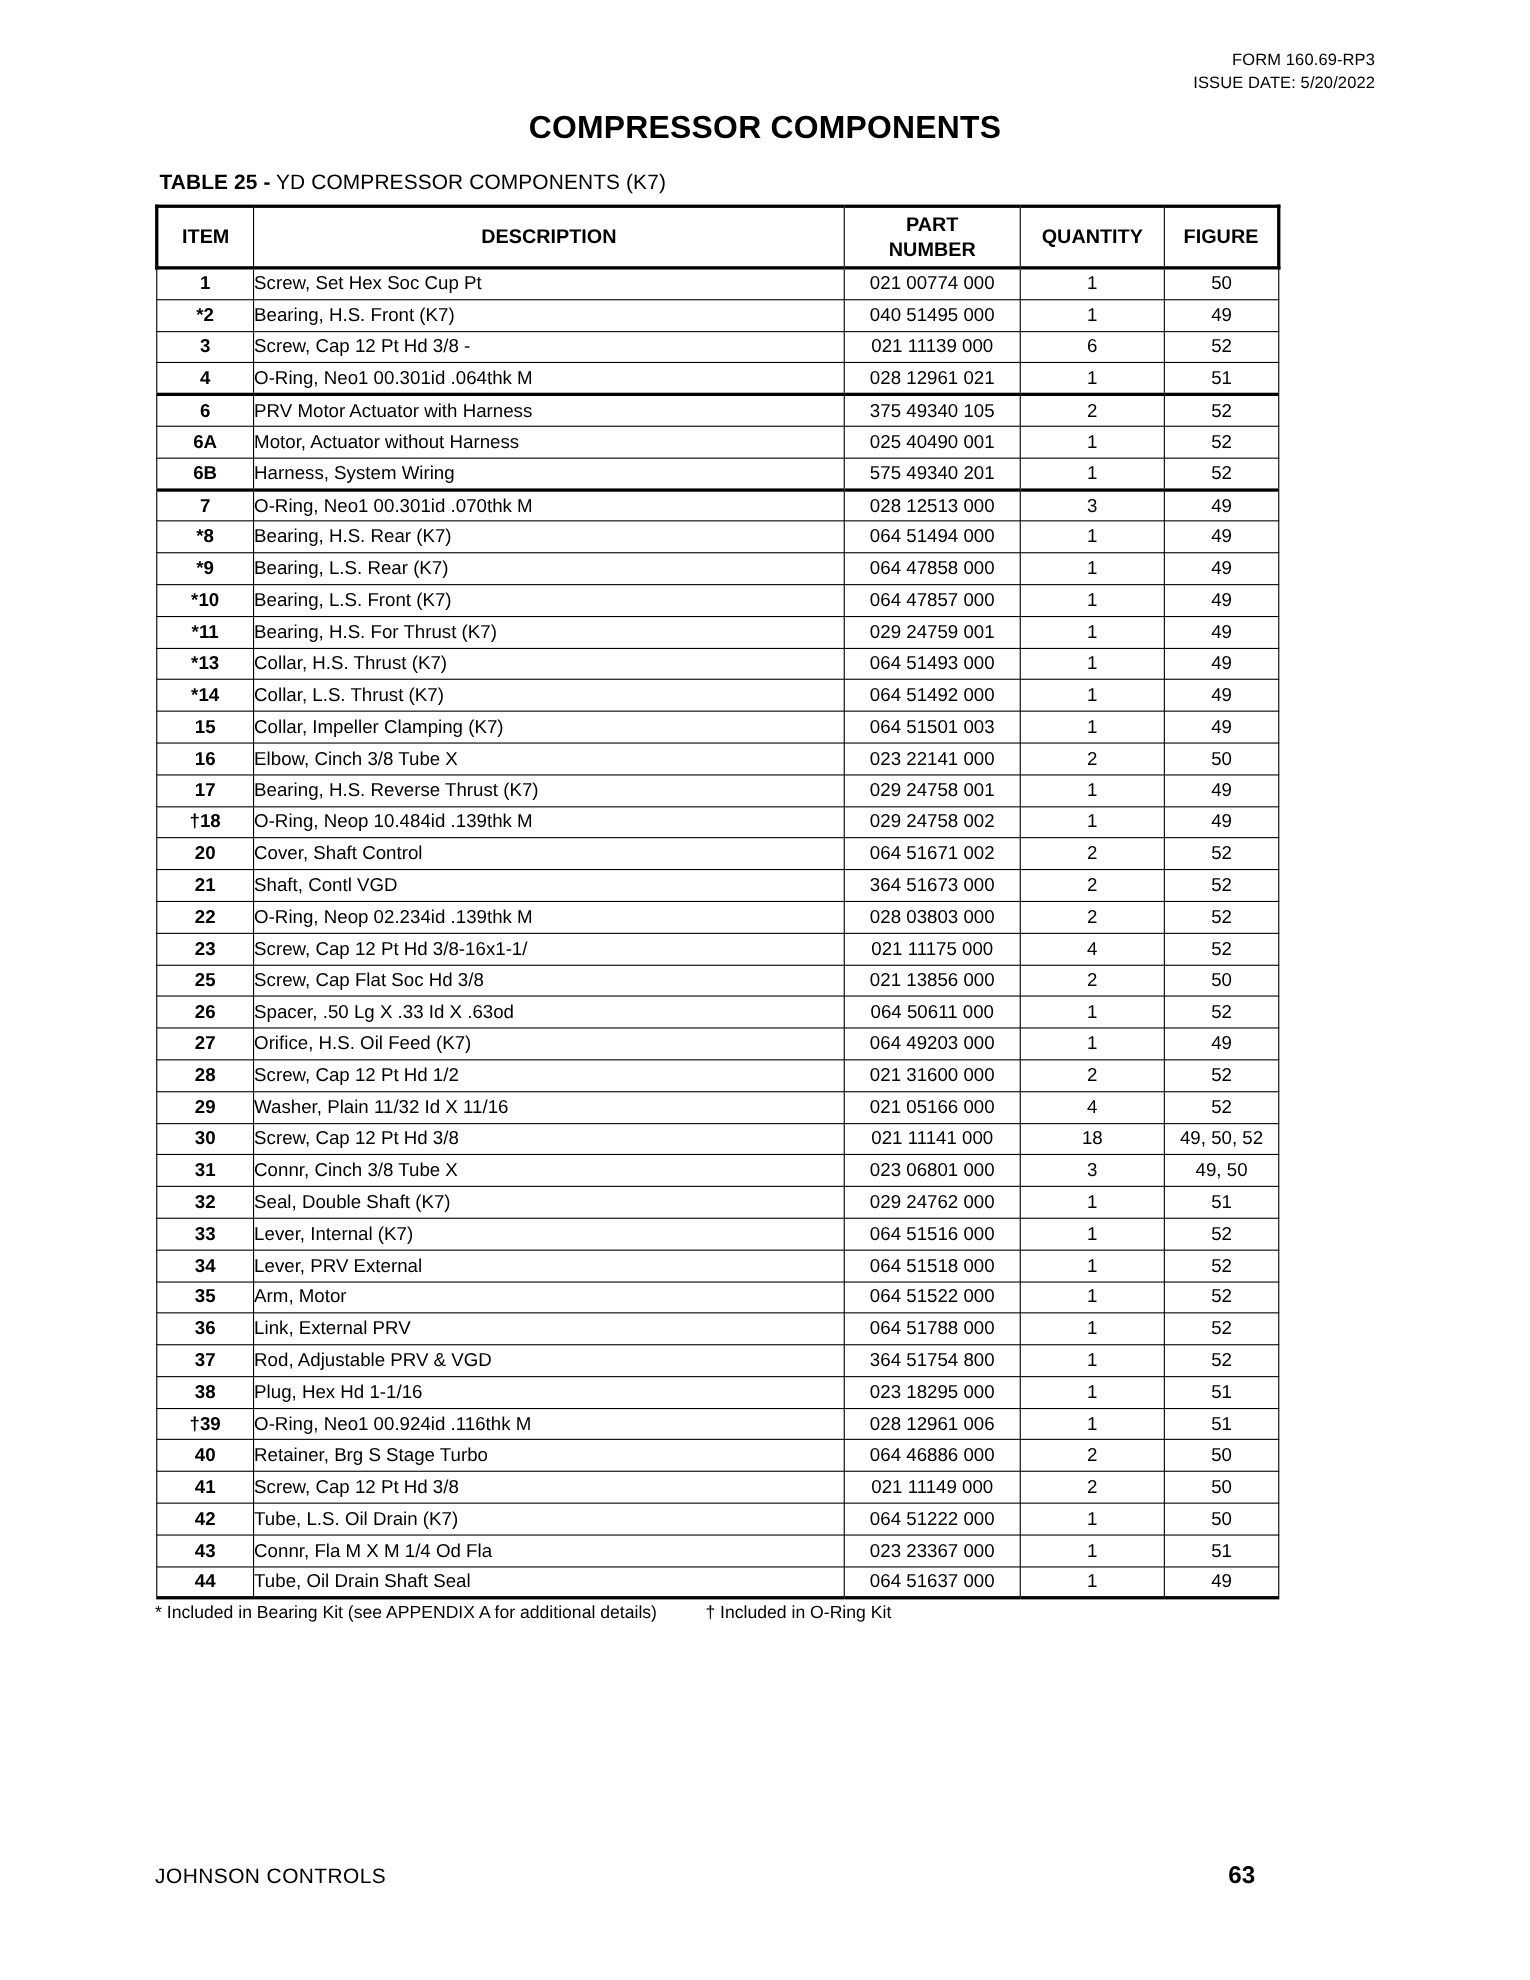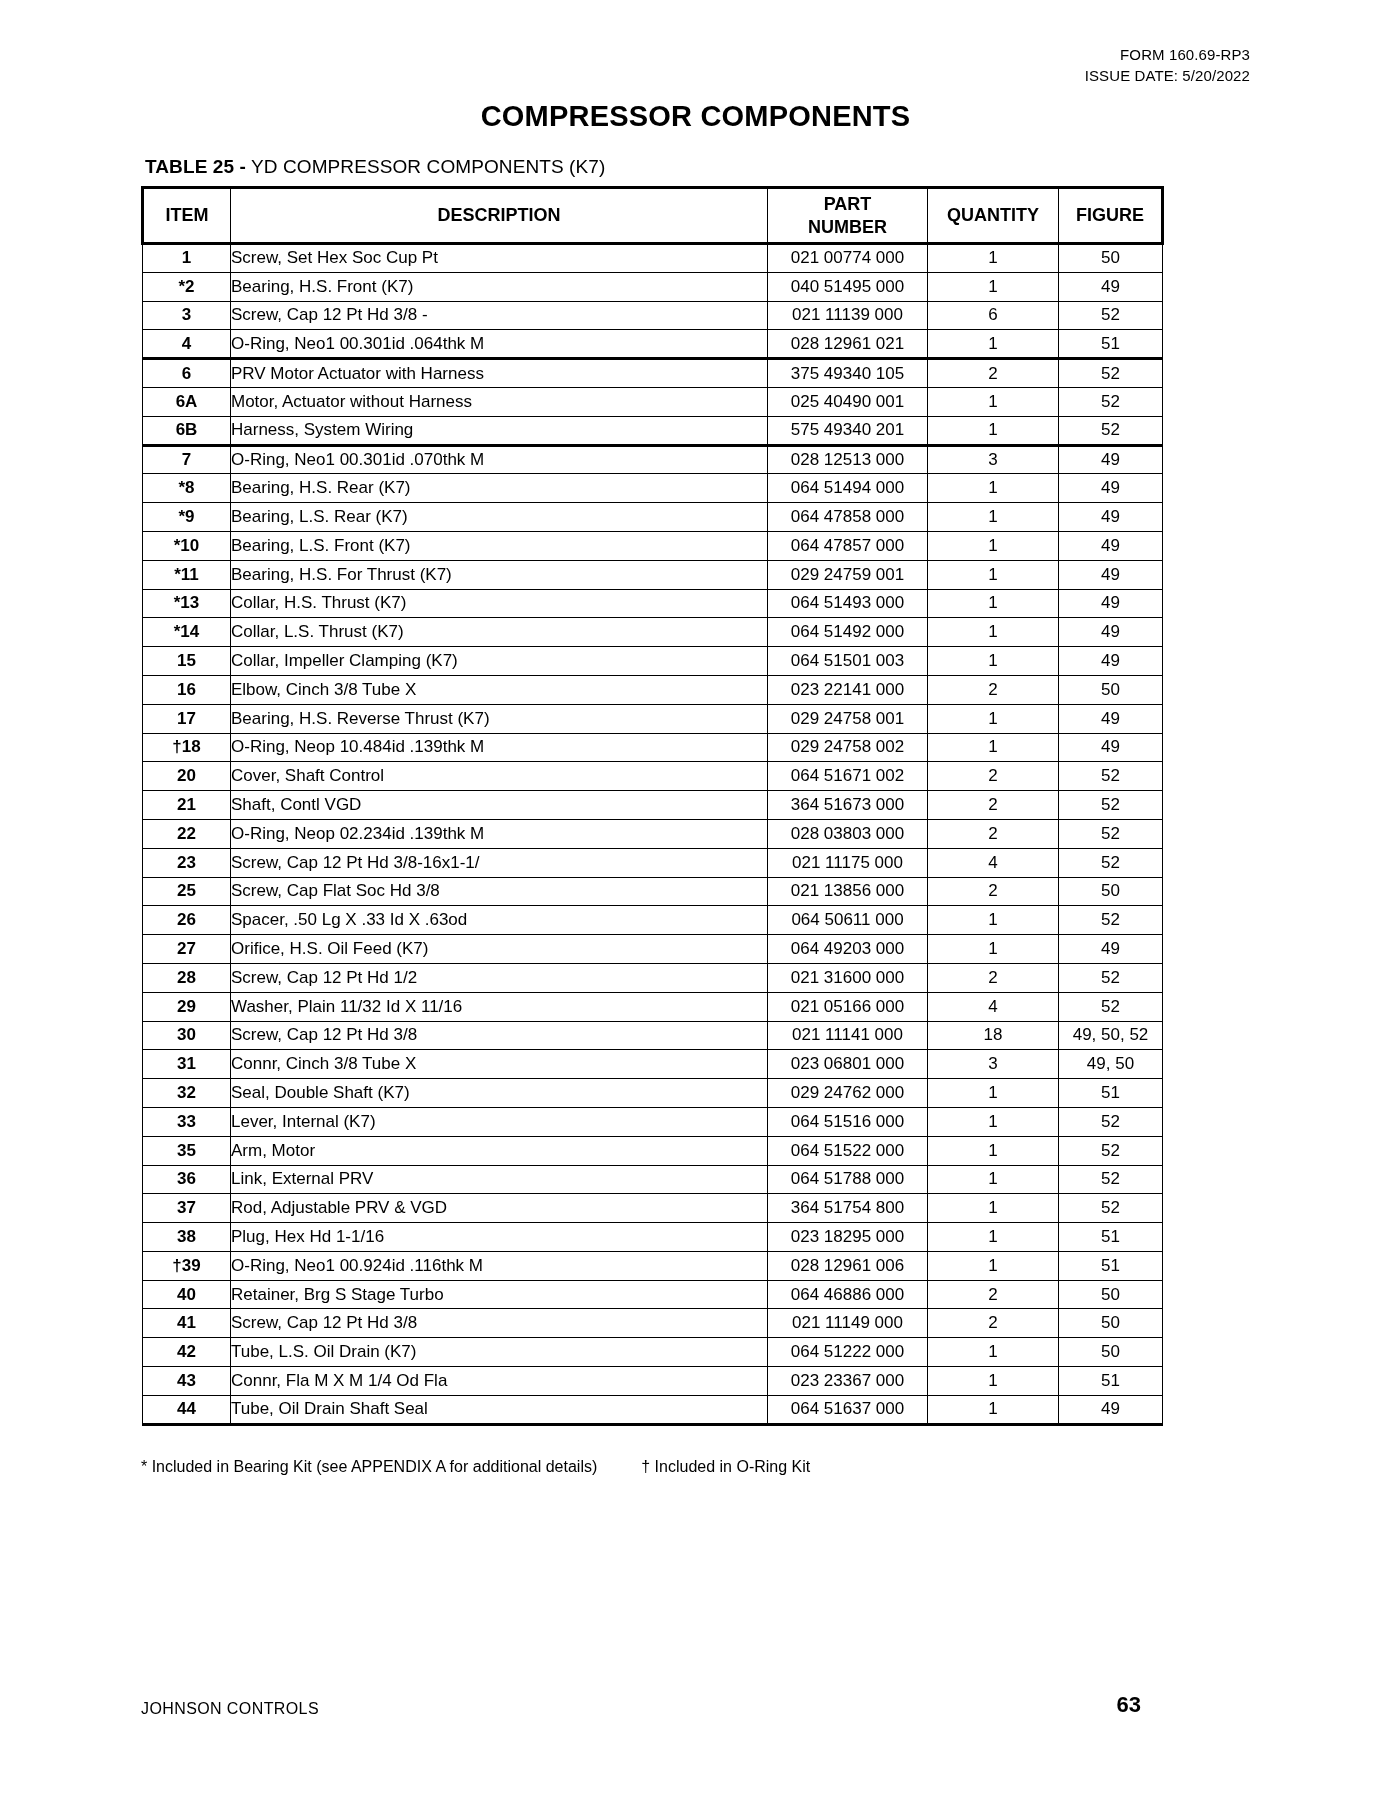--- a/index.html
+++ b/index.html
@@ -116,21 +116,21 @@
   .page-footer {
     position: absolute;
     bottom: 82px;
     left: 141px;
     width: 1000px;
     display: flex;
     align-items: flex-end;
     justify-content: space-between;
   }
   .footer-brand {
-    font-size: 16px;
+    font-size: 19px;
     letter-spacing: 0.4px;
   }
   .footer-pageno {
     font-size: 22px;
     font-weight: bold;
   }
 </style>
 </head>
 <body>
 
@@ -380,20 +380,27 @@
             <td class="cell-fig">51</td>
           </tr>
           <tr>
             <td class="cell-item">33</td>
             <td class="cell-desc">Lever, Internal (K7)</td>
             <td class="cell-part">064 51516 000</td>
             <td class="cell-qty">1</td>
             <td class="cell-fig">52</td>
           </tr>
           <tr>
+            <td class="cell-item">34</td>
+            <td class="cell-desc">Lever, PRV External</td>
+            <td class="cell-part">064 51518 000</td>
+            <td class="cell-qty">1</td>
+            <td class="cell-fig">52</td>
+          </tr>
+          <tr>
             <td class="cell-item">35</td>
             <td class="cell-desc">Arm, Motor</td>
             <td class="cell-part">064 51522 000</td>
             <td class="cell-qty">1</td>
             <td class="cell-fig">52</td>
           </tr>
           <tr>
             <td class="cell-item">36</td>
             <td class="cell-desc">Link, External PRV</td>
             <td class="cell-part">064 51788 000</td>

